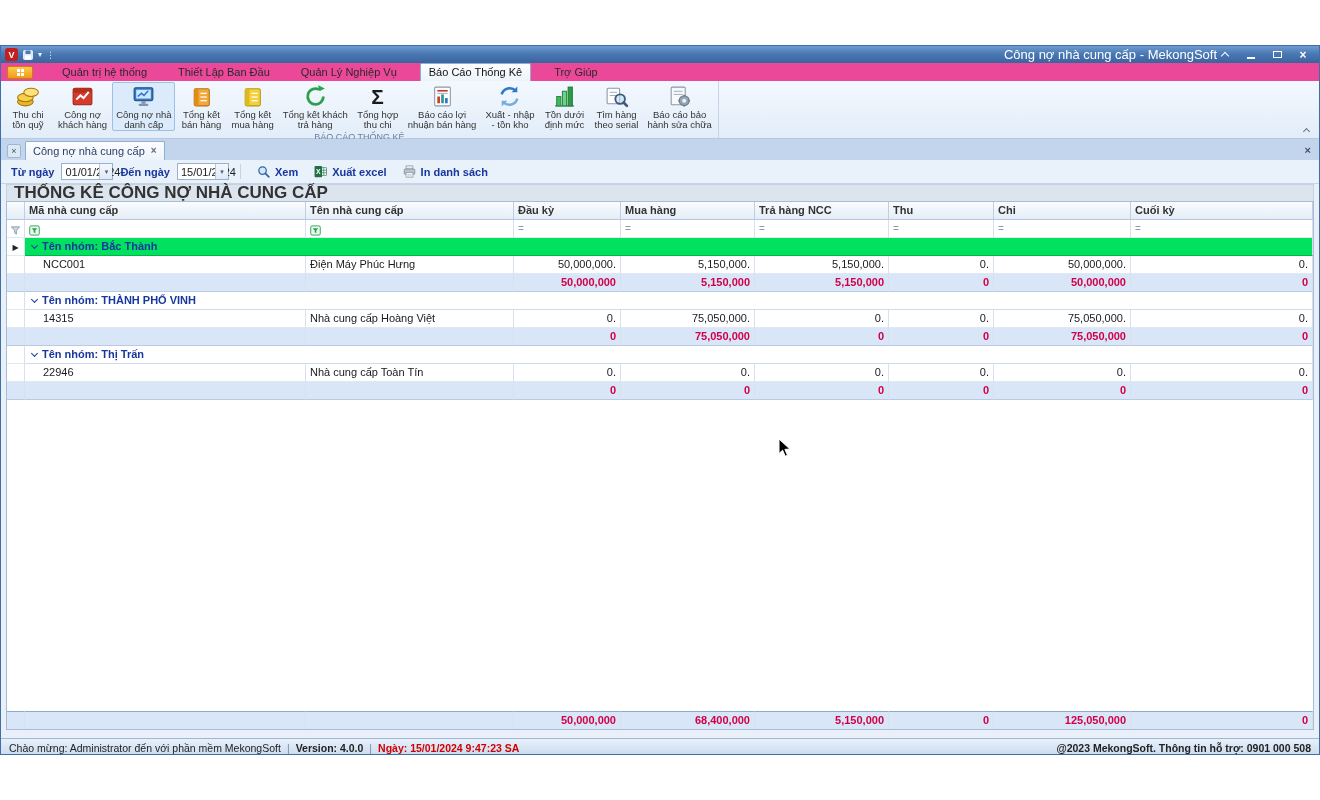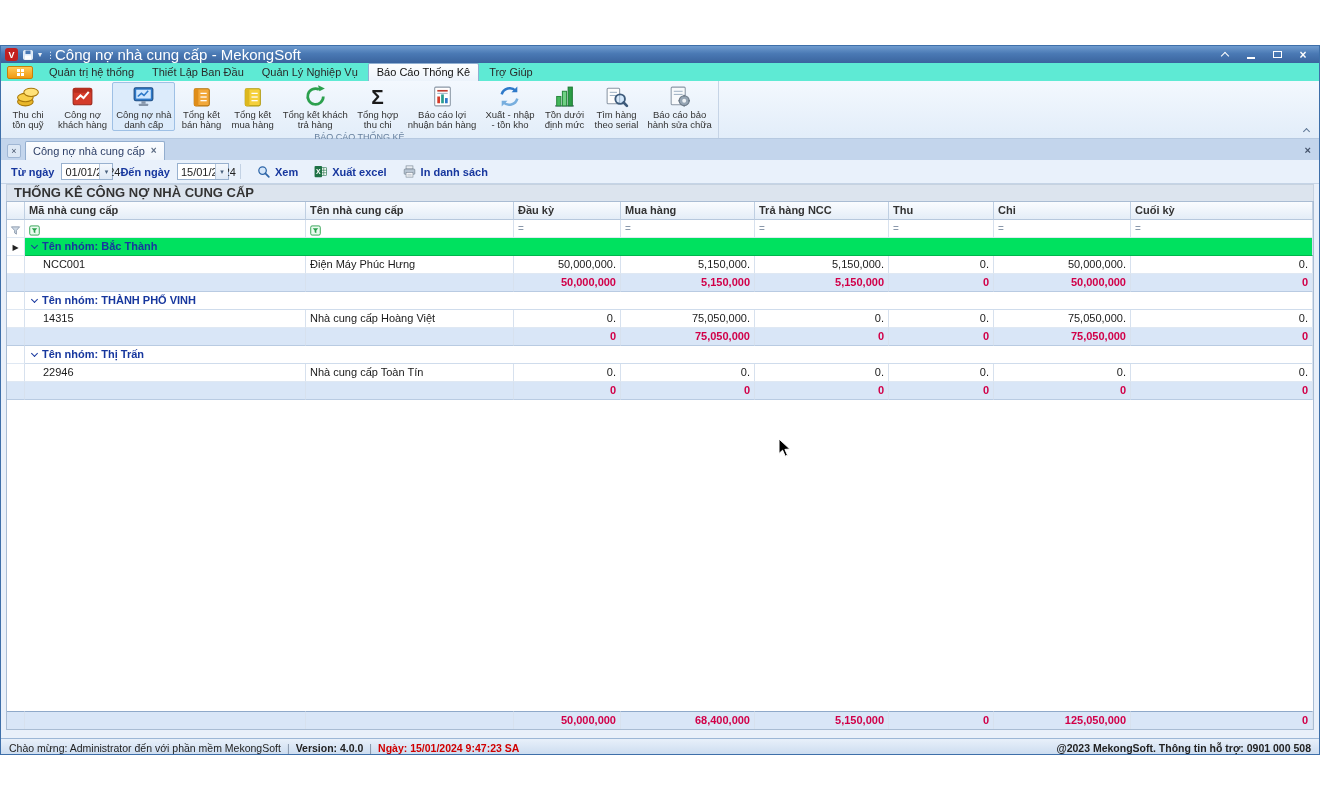--- a/index.html
+++ b/index.html
@@ -13,30 +13,30 @@
   
   .titlebar{height:17px;flex:0 0 17px;display:flex;align-items:center;
     background:linear-gradient(#6f9ccf 0%,#4a79b4 45%,#3a649e 100%);color:#fff;padding:0 4px;}
   .tb-left{display:flex;align-items:center;gap:4px;}
   .vlogo{width:13px;height:13px;background:#c21f1f;color:#fff;border-radius:3px;
     font-size:9px;font-weight:bold;display:flex;align-items:center;justify-content:center;}
   .tbicn{width:12px;height:12px;display:block;}
   .tbicn svg{width:100%;height:100%;display:block;}
   .tb-caret{font-size:8px;line-height:8px;opacity:.9;}
   .tb-dots{font-size:9px;opacity:.8;}
-  .tb-title{flex:1;text-align:left;font-size:15px;}
+  .tb-title{flex:1;text-align:right;font-size:13px;}
   .tb-right{display:flex;align-items:center;gap:10px;padding-right:4px;}
   .wbtn{width:16px;height:12px;display:flex;align-items:center;justify-content:center;color:#fff;cursor:default;}
   .wb-chev{width:6px;height:6px;border-left:1.5px solid #fff;border-top:1.5px solid #fff;transform:rotate(45deg);margin-top:3px;}
   .wb-min{width:8px;height:2px;background:#fff;margin-top:6px;}
   .wb-max{width:9px;height:7px;border:1.2px solid #fff;}
   .wb-close{font-size:12px;font-weight:bold;line-height:12px;}
 
   
-  .ribbon-tabs{height:18px;flex:0 0 18px;background:#5eead4;display:flex;align-items:flex-end;padding:0 0 0 6px;gap:2px;}
+  .ribbon-tabs{height:18px;flex:0 0 18px;background:#ec4899;display:flex;align-items:flex-end;padding:0 0 0 6px;gap:15px;}
   .app-btn{width:26px;height:13px;margin-bottom:2px;border-radius:2px;margin-right:6px;
     background:linear-gradient(#ffca55,#f09a12);border:1px solid #c97f08;
     display:flex;align-items:center;justify-content:center;gap:1px;}
   .app-grid{display:grid;grid-template-columns:3px 3px;grid-template-rows:3px 3px;gap:1px;}
   .app-grid i{background:#fff;display:block;}
   .rtab{padding:2px 8px 2px 8px;font-size:11px;color:#2a2a2a;line-height:13px;}
   .rtab.active{background:linear-gradient(#fdfeff,#ecf3fb);border:1px solid #8fafd2;border-bottom:none;
     border-radius:2px 2px 0 0;font-weight:normal;color:#111;}
 
   
@@ -72,21 +72,21 @@
   .dateval{font-size:11px;color:#222;padding:0 3px;width:37px;}
   .datebtn{width:13px;height:100%;border-left:1px solid #b9c9dd;background:linear-gradient(#f4f8fd,#dfe9f5);
     font-size:7px;color:#49617e;display:flex;align-items:center;justify-content:center;}
   .vsep{width:1px;height:15px;background:#c3d2e4;margin:0 4px;}
   .fbtn{display:flex;align-items:center;gap:4px;color:var(--navy);font-weight:bold;font-size:11px;padding:2px 4px;}
   .icn16{width:15px;height:15px;display:block;}
   .icn16 svg{width:100%;height:100%;display:block;}
 
   
   .report-title{height:17px;flex:0 0 17px;margin:0 5px;background:#dce4ee;border:1px solid #c6d2e0;border-bottom:none;
-    font-size:13px;font-weight:bold;color:#333;line-height:16px;padding-left:7px;}
+    font-size:17px;font-weight:bold;color:#333;line-height:16px;padding-left:7px;}
 
   
   .gridwrap{flex:1;margin:0 5px 8px 5px;border:1px solid #a9bcd3;background:#fff;
     display:flex;flex-direction:column;min-height:0;}
   .trow{display:grid;grid-template-columns:18px 281px 208px 107px 134px 134px 105px 137px minmax(0,1fr);flex:0 0 18px;}
   .c{border-right:1px solid #d7e1ee;border-bottom:1px solid #dfe8f3;height:18px;line-height:17px;
     font-size:11px;overflow:hidden;white-space:nowrap;padding:0 4px;color:#1a1a1a;}
   .c.ind{padding:0;text-align:center;}
   .c.num{text-align:right;}
   .ghead .c{background:linear-gradient(#fafcff,#e4edf7);border-right:1px solid #bfcfe2;

